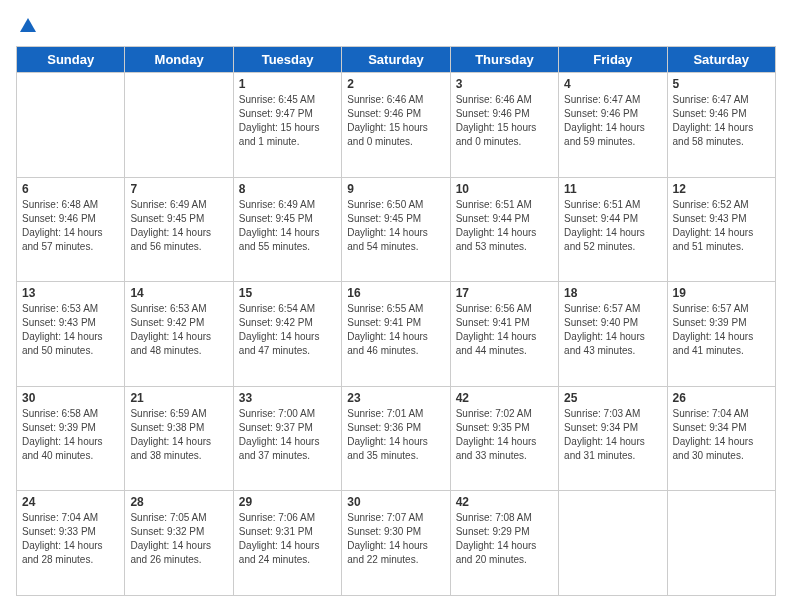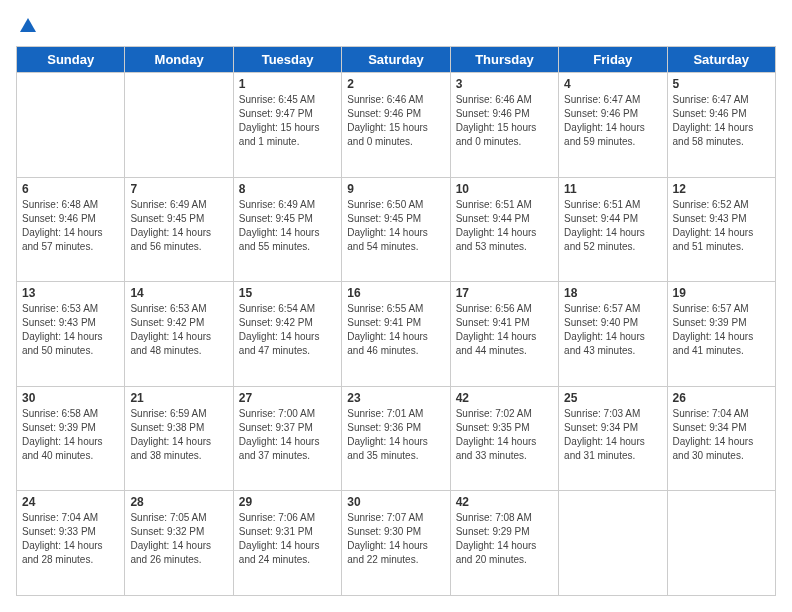--- a/index.html
+++ b/index.html
@@ -212,21 +212,21 @@
         <tr>
           <td>
             <span class="day-num">30</span>
             <div class="day-detail">Sunrise: 6:58 AM<br>Sunset: 9:39 PM<br>Daylight: 14 hours<br>and 40 minutes.</div>
           </td>
           <td>
             <span class="day-num">21</span>
             <div class="day-detail">Sunrise: 6:59 AM<br>Sunset: 9:38 PM<br>Daylight: 14 hours<br>and 38 minutes.</div>
           </td>
           <td>
-            <span class="day-num">27</span>
+            <span class="day-num">33</span>
             <div class="day-detail">Sunrise: 7:00 AM<br>Sunset: 9:37 PM<br>Daylight: 14 hours<br>and 37 minutes.</div>
           </td>
           <td>
             <span class="day-num">23</span>
             <div class="day-detail">Sunrise: 7:01 AM<br>Sunset: 9:36 PM<br>Daylight: 14 hours<br>and 35 minutes.</div>
           </td>
           <td>
             <span class="day-num">42</span>
             <div class="day-detail">Sunrise: 7:02 AM<br>Sunset: 9:35 PM<br>Daylight: 14 hours<br>and 33 minutes.</div>
           </td>

